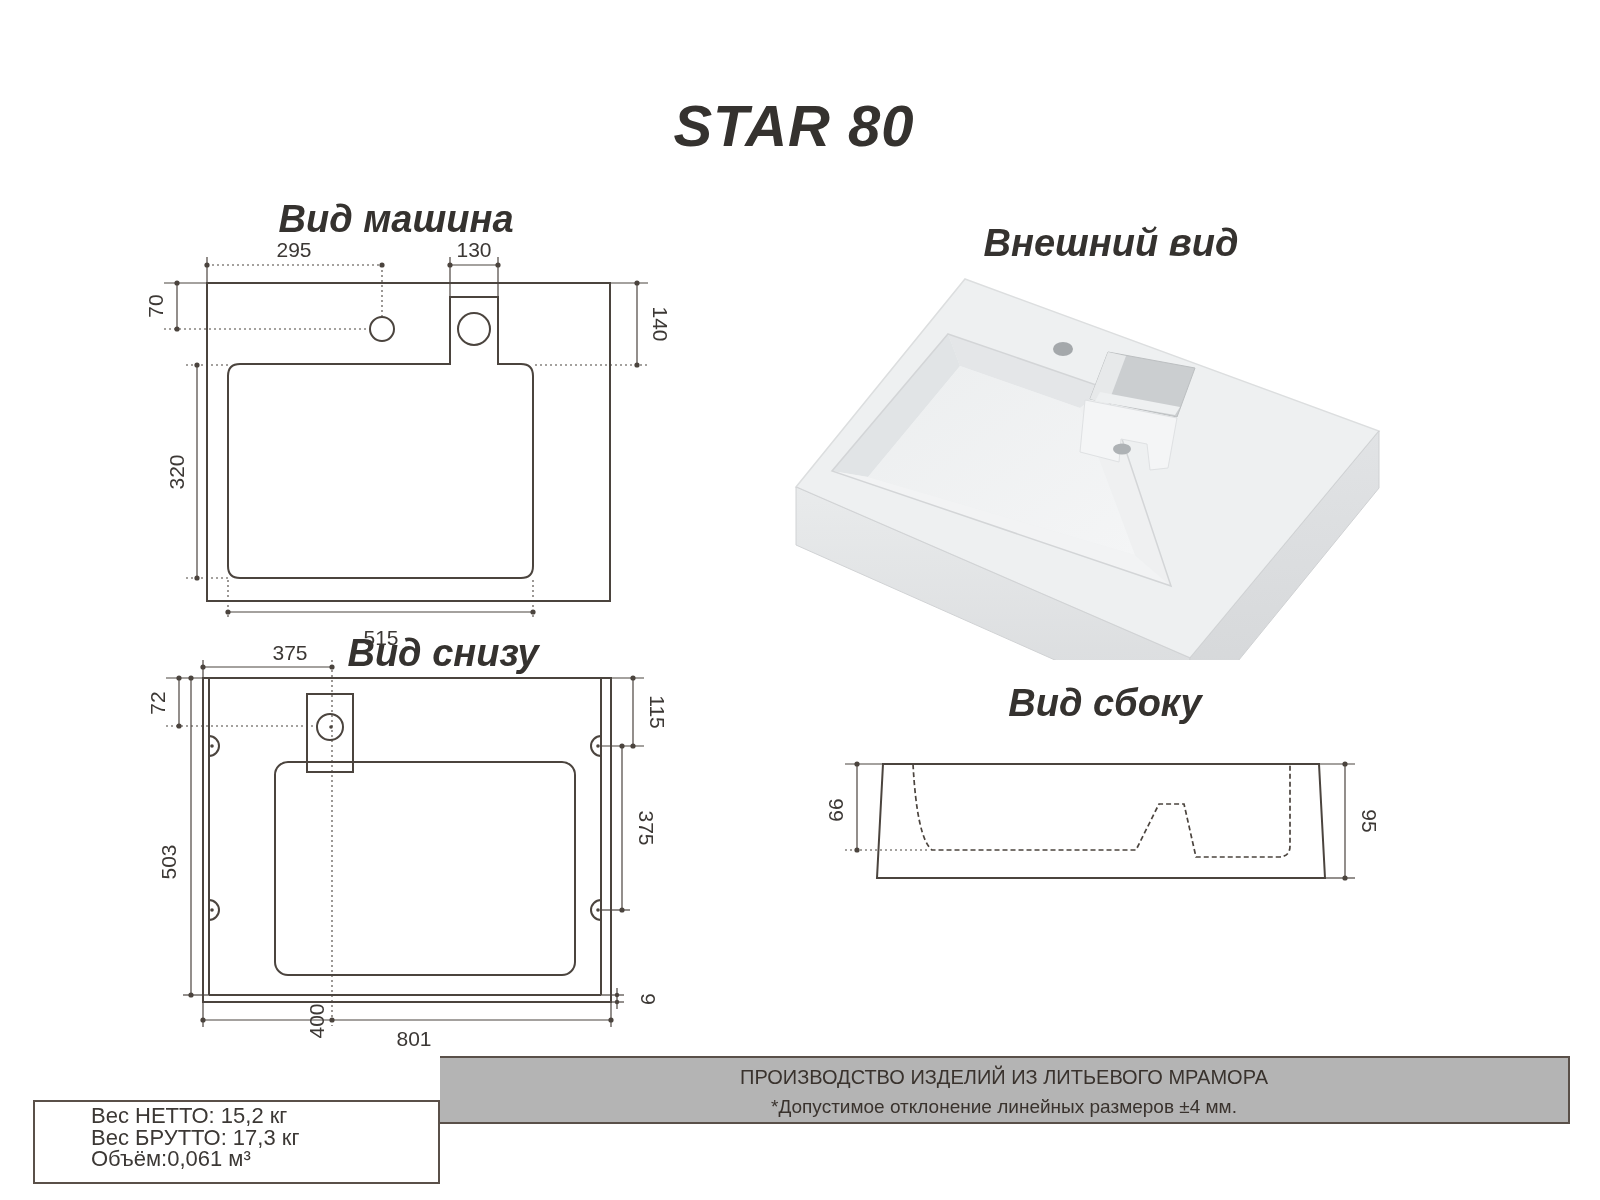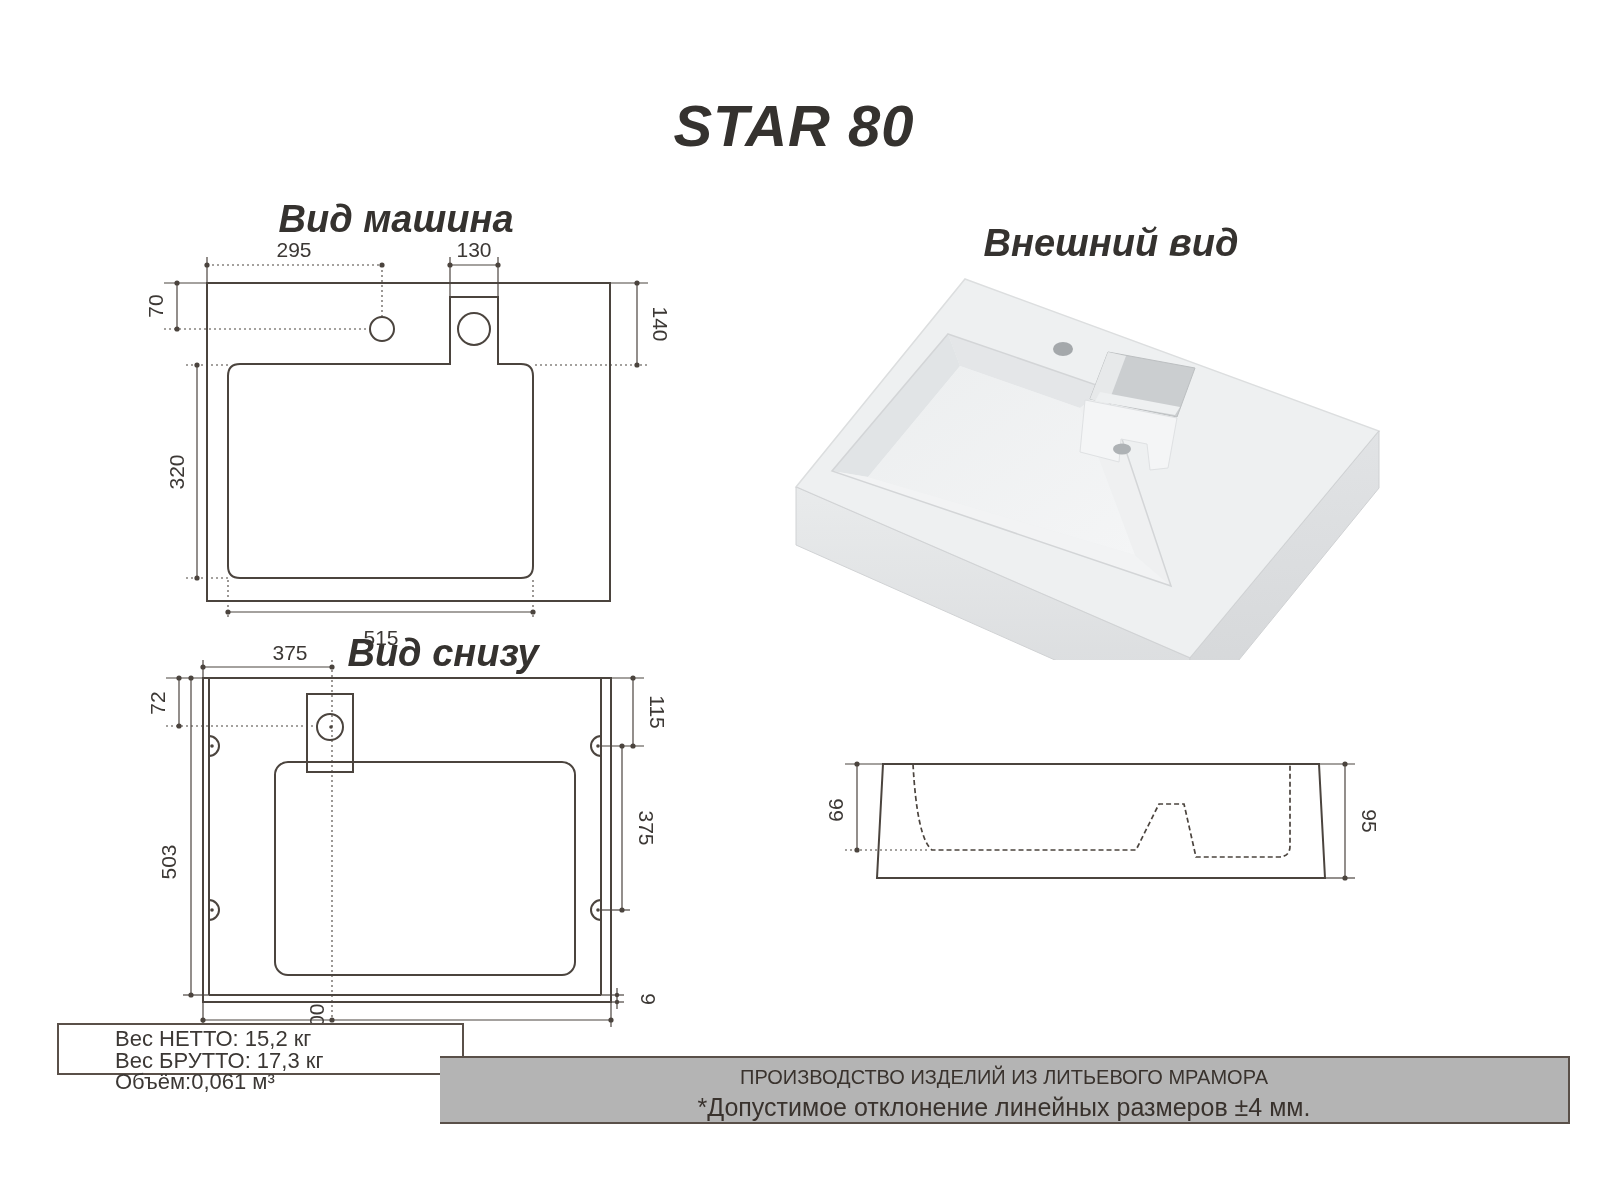--- a/index.html
+++ b/index.html
@@ -15,33 +15,34 @@
   .dotl{stroke:#4b443e;stroke-width:1.1;fill:none;stroke-dasharray:2 3;}
   .dsh{stroke:#4b443e;stroke-width:1.7;fill:none;stroke-dasharray:5 3;}
   .edot{fill:#4b443e;stroke:none;}
   .dimtxt{font-family:"Liberation Sans",sans-serif;font-size:21px;fill:#3c3835;}
   
   .spec-box{box-sizing:border-box;border:2px solid #5a5049;background:#ffffff;
             padding:3px 0 0 56px;font-size:22px;line-height:21.5px;color:#3c3835;}
   .prod-box{box-sizing:border-box;border:2px solid #5a5049;border-left:none;background:#b4b4b4;
             text-align:center;color:#39322d;}
   .prod-line1{font-size:20px;line-height:32px;margin-top:3px;}
-  .prod-line2{font-size:25px;line-height:28px;}
+  .prod-line2{font-size:19px;line-height:28px;}
   .washer-note{font-size:29px;font-weight:bold;color:#35322f;white-space:nowrap;}
 </style>
 </head>
 <body>
 
 <div class="sheet">
 
   <div class="abs main-title center" style="left:794px;top:92px;font-style:italic;">STAR 80</div>
 
   <div class="abs view-title center" style="left:396px;top:198px;">Вид машина</div>
   <div class="abs view-title center" style="left:1111px;top:222px;font-style:italic;">Внешний вид</div>
   <div class="abs view-title center" style="left:443px;top:632px;">Вид снизу</div>
+  <div class="abs view-title center" style="left:1105px;top:682px;">Вид сбоку</div>
 
   <svg class="abs" style="left:140px;top:240px;" width="530" height="415" viewBox="140 240 530 415">
 
     <path class="ol" d="M207,283 H610 V601 H207 Z"></path>
 
     <path class="ol" d="M450,364 L450,297 L498,297 L498,364 L521,364 Q533,364 533,376 L533,566 Q533,578 521,578 L240,578 Q228,578 228,566 L228,376 Q228,364 240,364 Z"></path>
     <circle class="ol" cx="382" cy="329" r="12"></circle>
     <circle class="ol" cx="474" cy="329" r="16"></circle>
 
     <line class="thin" x1="207" y1="257" x2="207" y2="283"></line>
@@ -207,21 +208,21 @@
     <polygon points="1108,352 1126,356 1108,404 1090,399" fill="#e7e9ea"></polygon>
     <polygon points="1100,392 1180,407 1175,415 1095,401" fill="#eef0f1"></polygon>
 
     <polygon points="1085,400 1177,418 1168,468 1150,470 1147,444 1121,439 1119,462 1080,452" fill="#f4f5f6" stroke="#dfe1e3" stroke-width="1"></polygon>
     <ellipse cx="1122" cy="449" rx="9" ry="5.5" fill="#aeb2b5"></ellipse>
 
     <ellipse cx="1063" cy="349" rx="10" ry="7" fill="#a4a8ab"></ellipse>
   </svg>
 
 
-  <div class="abs spec-box" style="left:33px;top:1023px;width:407px;height:52px;margin-left:24px;">
+  <div class="abs spec-box" style="left:33px;top:1100px;width:407px;height:84px;">
     <div>Вес НЕТТО: 15,2 кг</div>
     <div>Вес БРУТТО: 17,3 кг</div>
     <div>Объём:0,061 м³</div>
   </div>
   <div class="abs prod-box" style="left:440px;top:1056px;width:1130px;height:68px;">
     <div class="prod-line1">ПРОИЗВОДСТВО ИЗДЕЛИЙ ИЗ ЛИТЬЕВОГО МРАМОРА</div>
     <div class="prod-line2">*Допустимое отклонение линейных размеров ±4 мм.</div>
   </div>
 
 </div>

